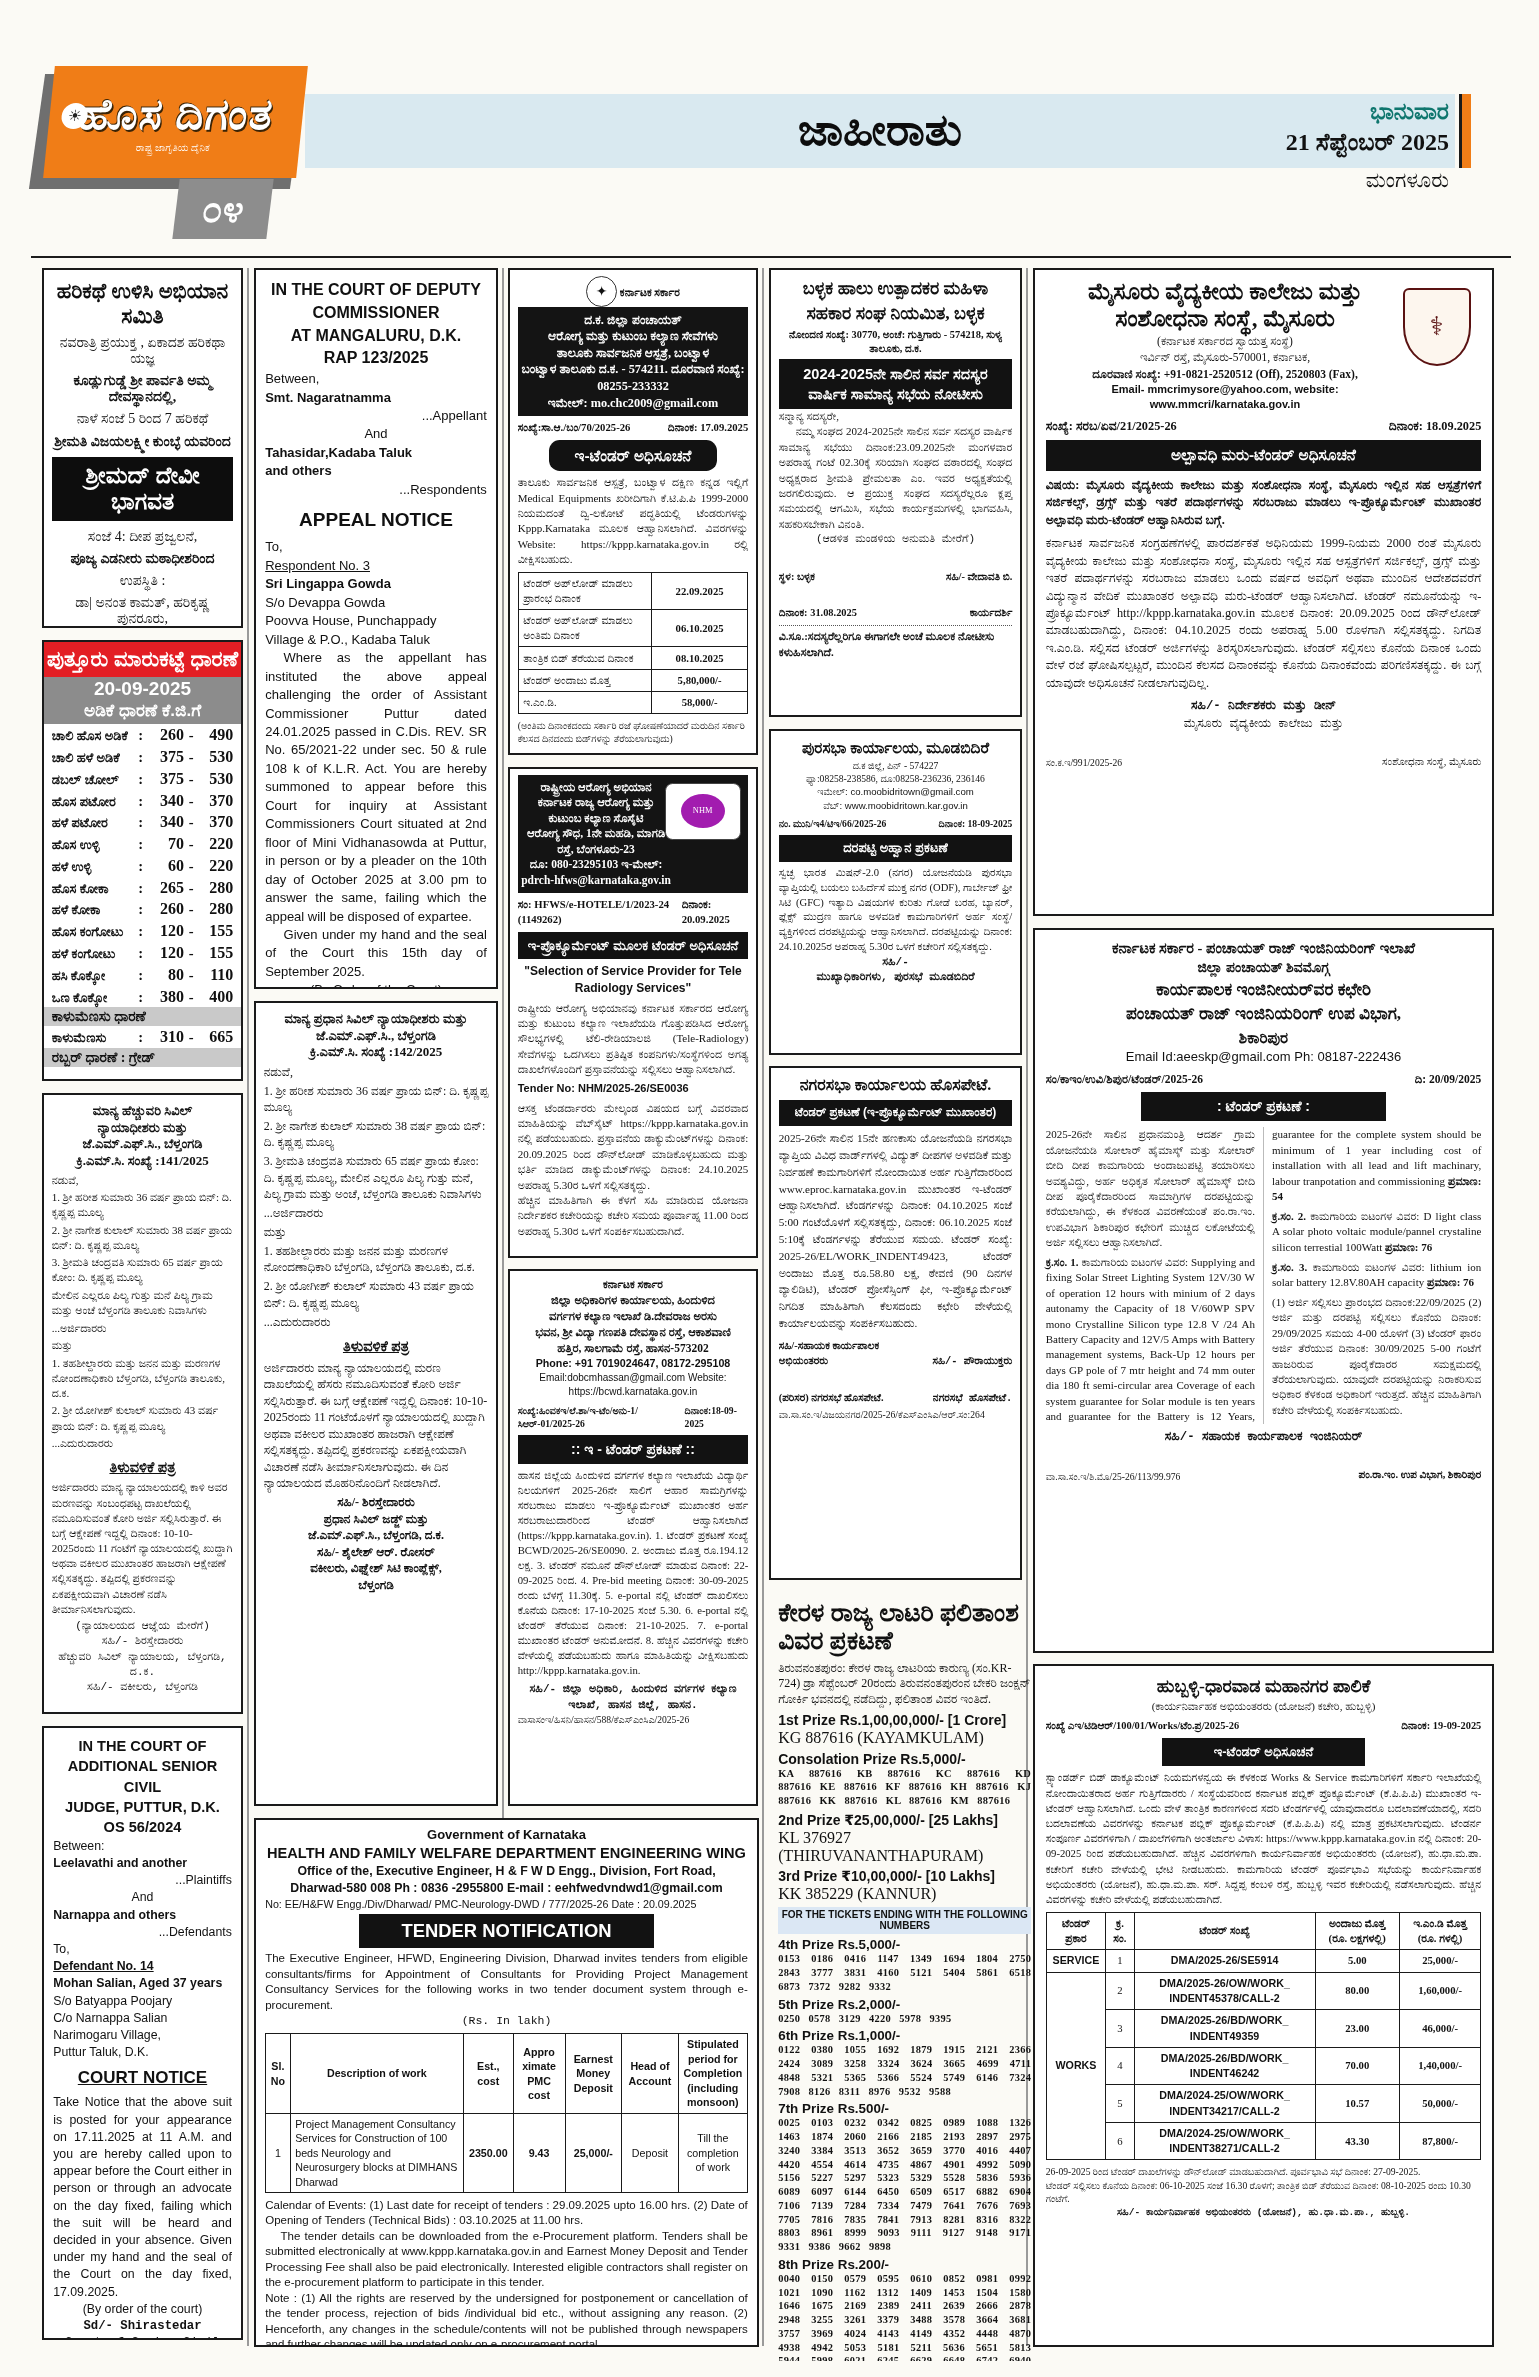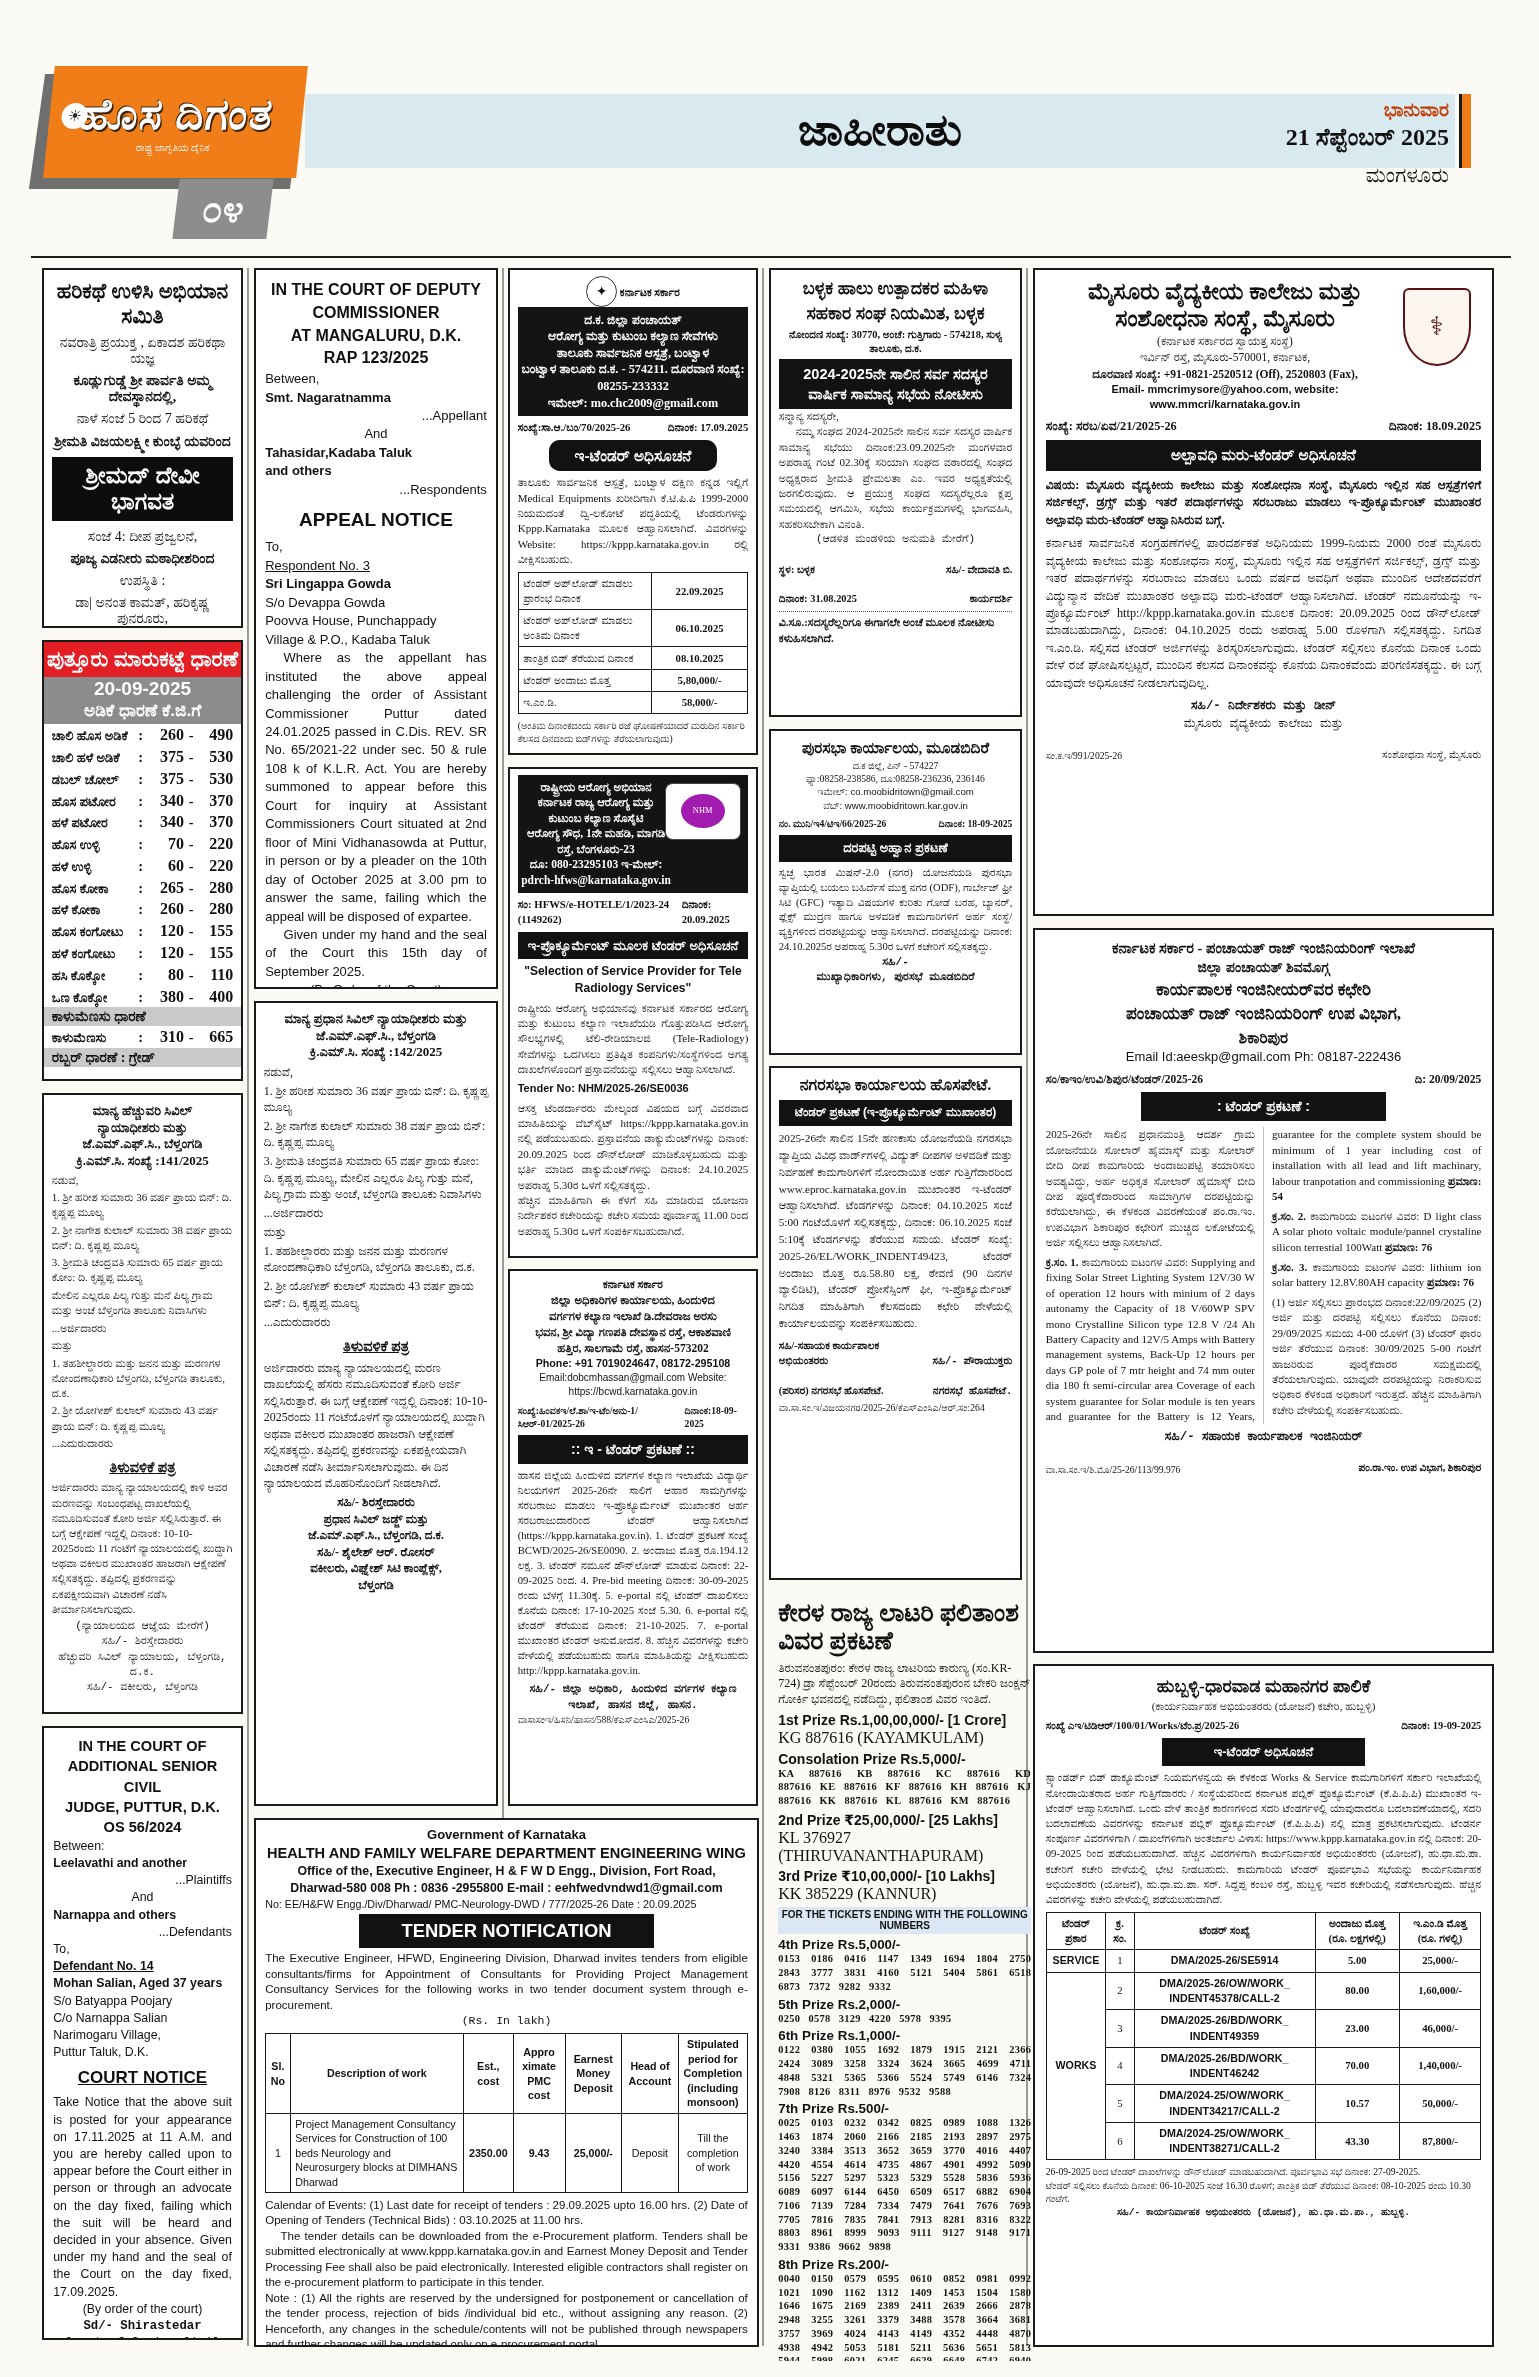--- a/index.html
+++ b/index.html
@@ -19,21 +19,21 @@
              text-shadow:1.5px 1.5px 0 #3a2306,-0.8px -0.8px 0 #3a2306;}
   .mast-tag{font-size:10px;color:#fff;margin-top:1.5px;}
   .mast-sun{width:26px;height:26px;border-radius:50%;background:#fff;position:absolute;left:12.3px;top:37px;
             display:flex;align-items:center;justify-content:center;font-size:15.3px;color:#222;}
   .page-num{position:absolute;left:176px;top:179px;width:94px;height:60px;background:#8d8d8d;transform:skewX(-7deg);
             color:#fff;font-size:37px;font-weight:bold;display:flex;align-items:center;justify-content:center;}
   .band{position:absolute;left:305px;top:94px;width:1150px;height:74px;background:#d9e9f0;}
   .band h1{margin:0;font-size:44px;line-height:74px;text-align:center;font-weight:bold;color:#0d0d0d;}
   .accent-bar{position:absolute;left:1459px;top:94px;width:9.2px;height:74px;background:#f07d17;border-left:3.1px solid #1a1a1a;}
   .meta{position:absolute;left:1242px;top:98px;width:207px;text-align:right;line-height:1.25;}
-  .meta .day{color:#c2410c;font-weight:bold;font-size:19px;}
+  .meta .day{color:#0f766e;font-weight:bold;font-size:23px;}
   .meta .date{font-size:24px;font-weight:bold;}
   .meta .city{font-size:21px;margin-top:10.7px;}
   .rule{position:absolute;left:31px;top:256px;width:1480px;height:2.3px;background:#1c1c1c;}
   
   .hk{padding:9.2px 6.1px;text-align:center;}
   .hk .t1{font-size:21px;font-weight:bold;}
   .hk .ln{font-size:14px;margin-top:6.1px;}
   .hk .ban{background:#0d0d0d;color:#fff;font-size:23px;font-weight:bold;padding:6.1px 1.5px;margin:7.7px 1.5px;}
   
   .mk-title{background:#e31e24;color:#fff;font-weight:bold;font-size:21px;text-align:center;padding:5.4px 0;}
@@ -73,21 +73,21 @@
   .plabel{font-weight:bold;font-size:14px;margin-top:3.8px;}
   .pval{font-size:16px;margin:0.8px 0;}
   .lot-band{background:#dbe7f4;text-align:center;font-weight:bold;font-size:10px;padding:2.3px 0;margin:3.8px 0;
             font-family:"Liberation Sans","DejaVu Sans",sans-serif;}
   .tier-label{font-weight:bold;font-size:13.4px;margin-top:3.1px;}
   .tier-nums{font-size:10.4px;line-height:1.32;word-spacing:5.4px;text-align:justify;font-weight:bold;letter-spacing:0.3px;}
   
   .wide-ad{font-size:12.3px;line-height:1.42;padding:7.7px 10.7px;}
   .wide-ad .t1{font-size:23px;font-weight:bold;text-align:center;line-height:1.2;}
   .two-col{column-count:2;column-gap:17px;column-rule:0.8px solid #bbb;font-size:11px;line-height:1.4;}
-  .sigrow{display:flex;justify-content:space-between;align-items:flex-end;margin-top:15px;font-size:10.4px;}
+  .sigrow{display:flex;justify-content:space-between;align-items:flex-end;margin-top:22px;font-size:10.4px;}
   .tiny{font-size:9.6px;}
 </style>
 </head>
 <body>
 
 <div class="page">
 
   <div>
     <div class="mast-shadow"></div>
     <div class="mast-logo">

